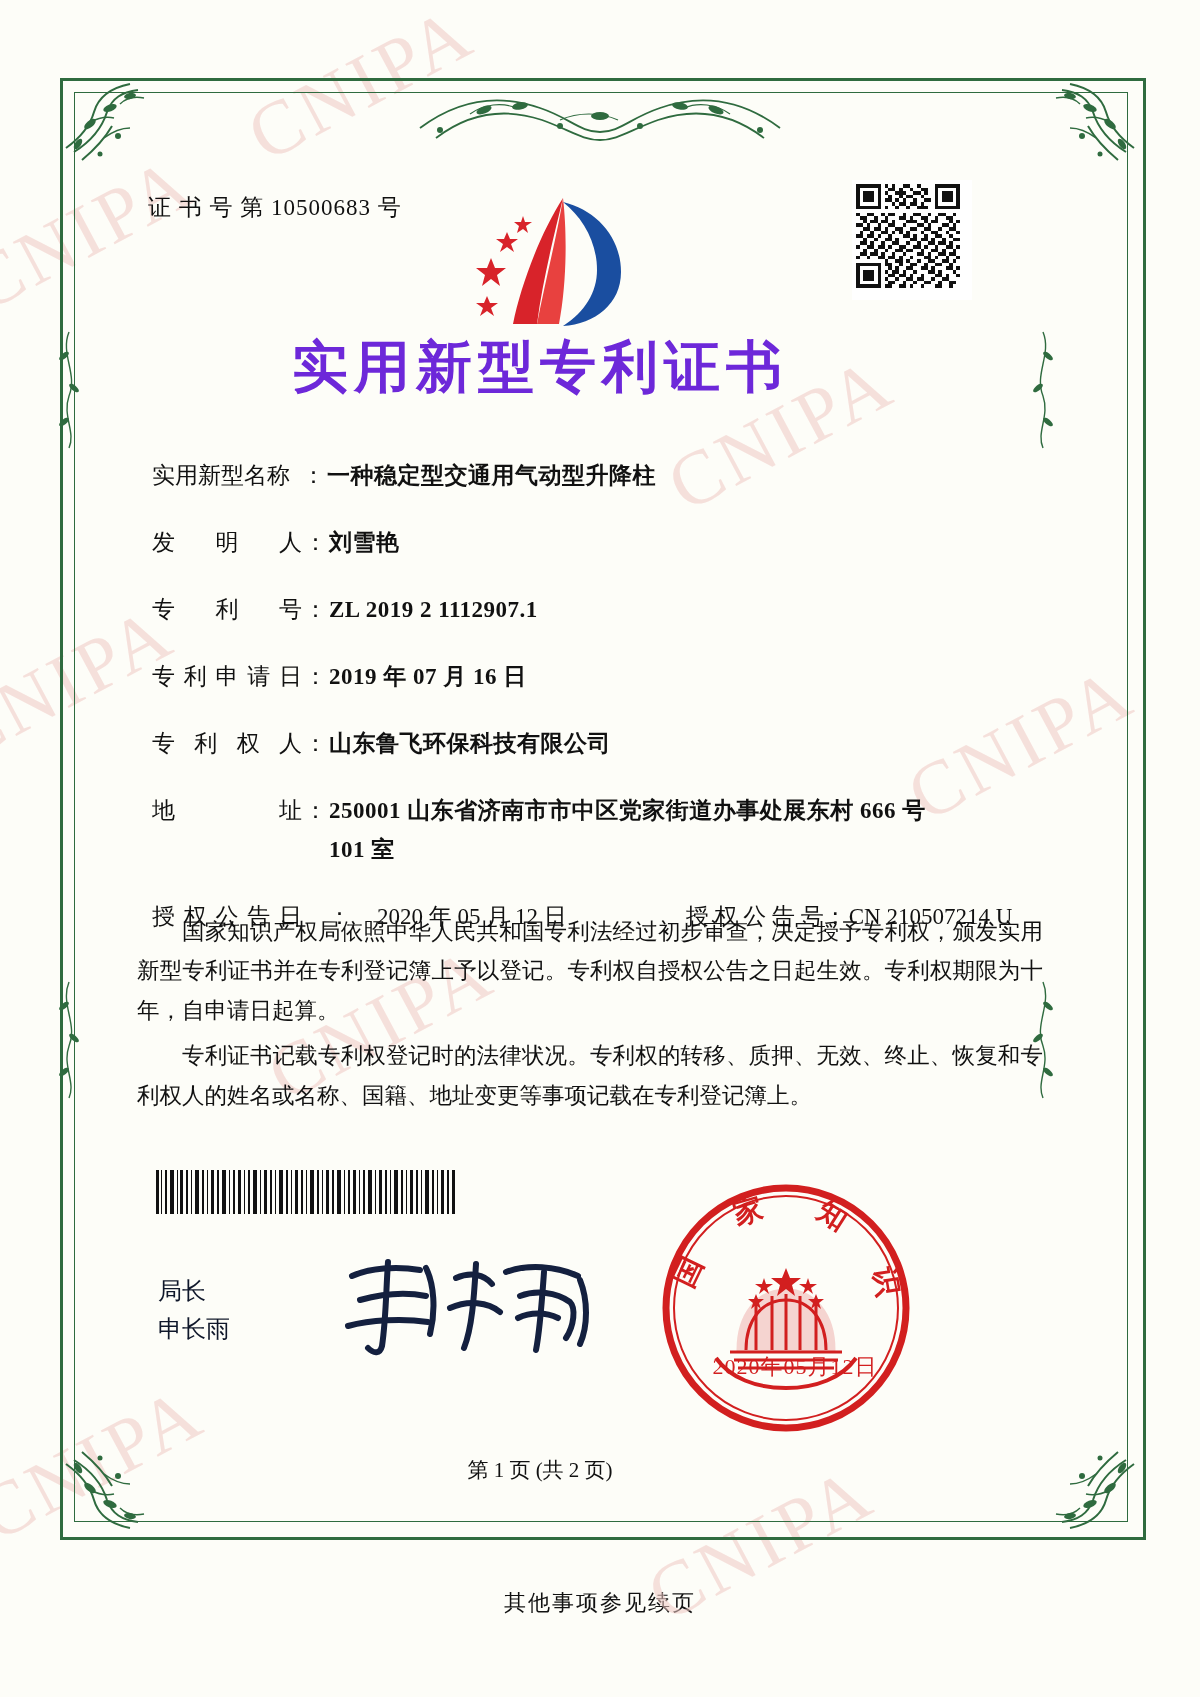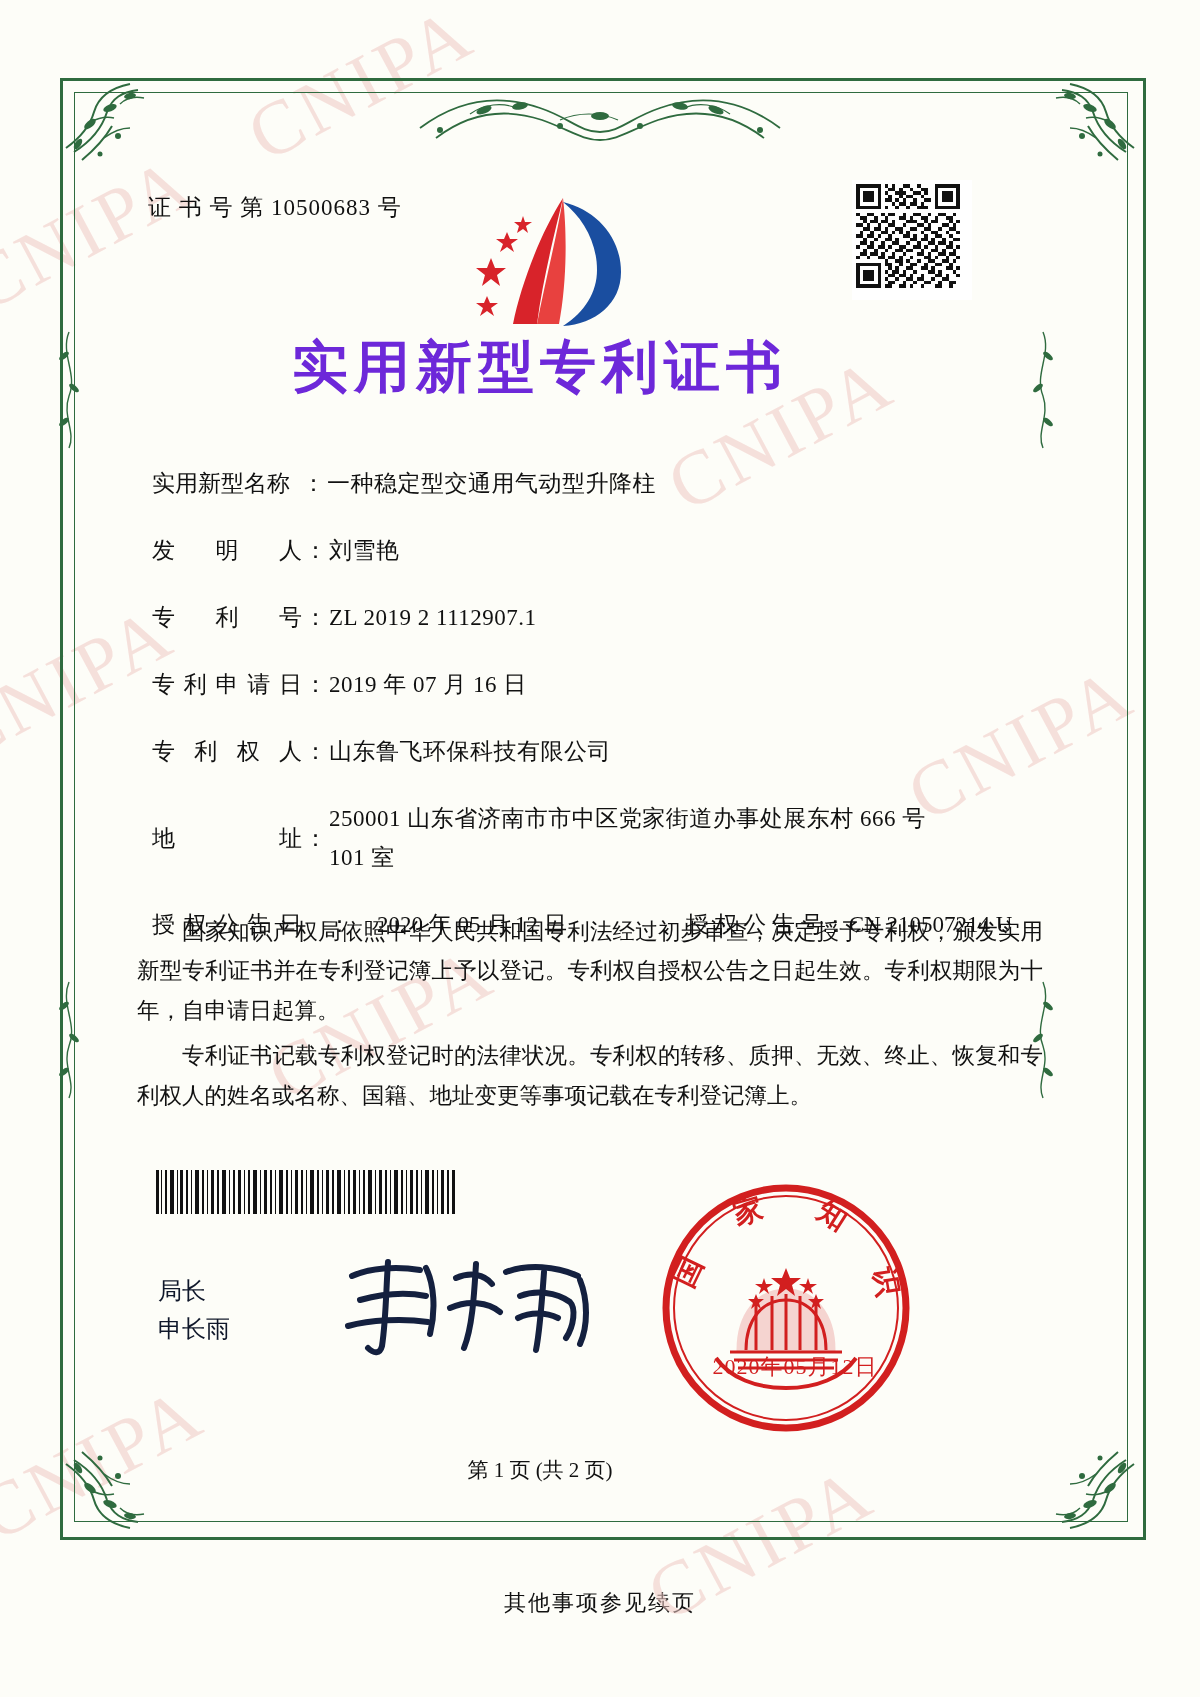--- a/index.html
+++ b/index.html
@@ -129,36 +129,35 @@
     left: 152px;
     top: 460px;
     width: 900px;
     font-size: 23px;
     color: #111;
     line-height: 1.35;
   }
   .field-row {
     margin-bottom: 36px;
     display: flex;
-    align-items: center;
-    margin-top: 8px;
+    align-items: flex-start;
   }
   .f-label {
     width: 150px;
     flex: none;
     display: inline-block;
     letter-spacing: 0;
   }
   .f-label.sp {
     text-align: justify;
     text-align-last: justify;
     padding-right: 2px;
   }
   .f-colon { flex: none; margin-right: 2px; }
-  .f-value { flex: 1; letter-spacing: .5px; }
+  .f-value { flex: 1; letter-spacing: .5px; font-weight: bold; }
   .f-value .line2 { display: block; margin-top: 8px; }
 
   .row-two {
     display: flex;
     align-items: flex-start;
     margin-bottom: 28px;
     gap: 24px;
   }
   .row-two .grp2 { margin-left: 95px; display: flex; }
 

